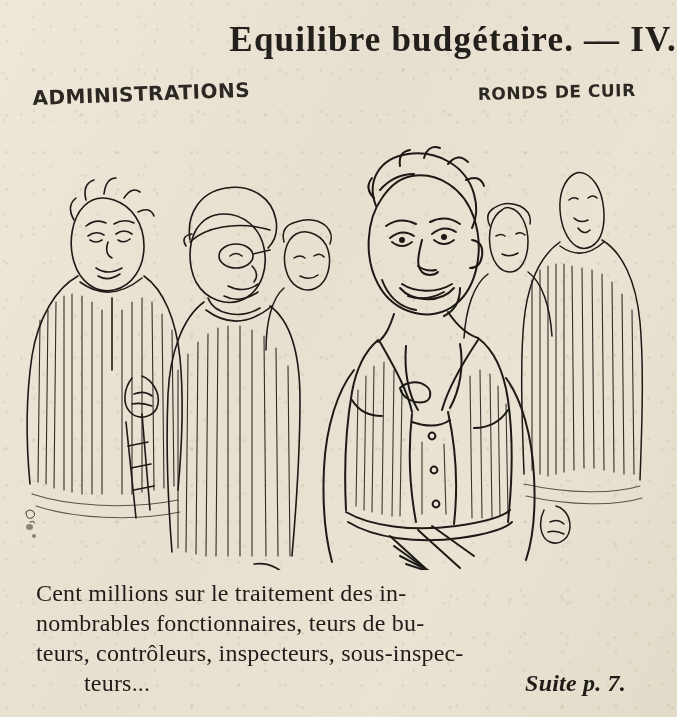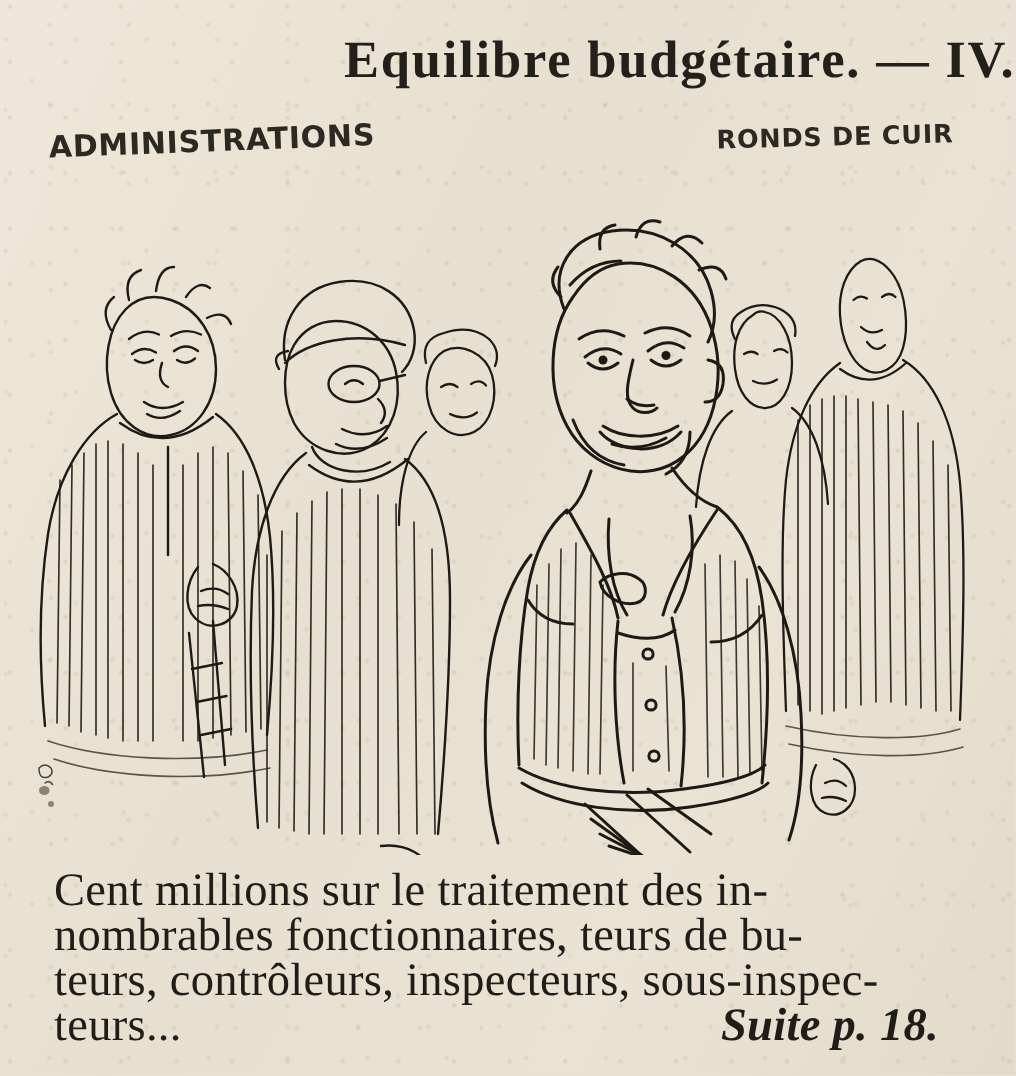--- a/index.html
+++ b/index.html
@@ -84,33 +84,34 @@
     display: block;
   }
 
   
   .caption {
     position: absolute;
     left: 36px;
     top: 578px;
     width: 604px;
     font-family: "Liberation Serif", serif;
-    font-size: 31px;
+    font-size: 24px;
     line-height: 30px;
     color: #201d19;
     letter-spacing: 0.2px;
   }
   .caption .line {
     display: block;
     white-space: nowrap;
   }
   .caption .lastline {
     display: flex;
     justify-content: space-between;
     align-items: flex-end;
+    margin-left: 48px;
   }
   .suite {
     font-style: italic;
     font-weight: bold;
     padding-right: 14px;
   }
   .ink-speck {
     position: absolute;
     background: #3a342c;
     border-radius: 50%;
@@ -384,17 +385,17 @@
 
   <div class="ink-speck" style="left:26px; top:524px; width:7px; height:6px;"></div>
   <div class="ink-speck" style="left:32px; top:534px; width:4px; height:4px;"></div>
 
   <div class="caption">
     <span class="line">Cent millions sur le traitement des in-</span>
     <span class="line">nombrables fonctionnaires, teurs de bu-</span>
     <span class="line">teurs, contrôleurs, inspecteurs, sous-inspec-</span>
     <span class="lastline">
       <span>teurs...</span>
-      <span class="suite">Suite p. 18.</span>
+      <span class="suite">Suite p. 7.</span>
     </span>
   </div>
 
 </div>
 
 </body></html>

